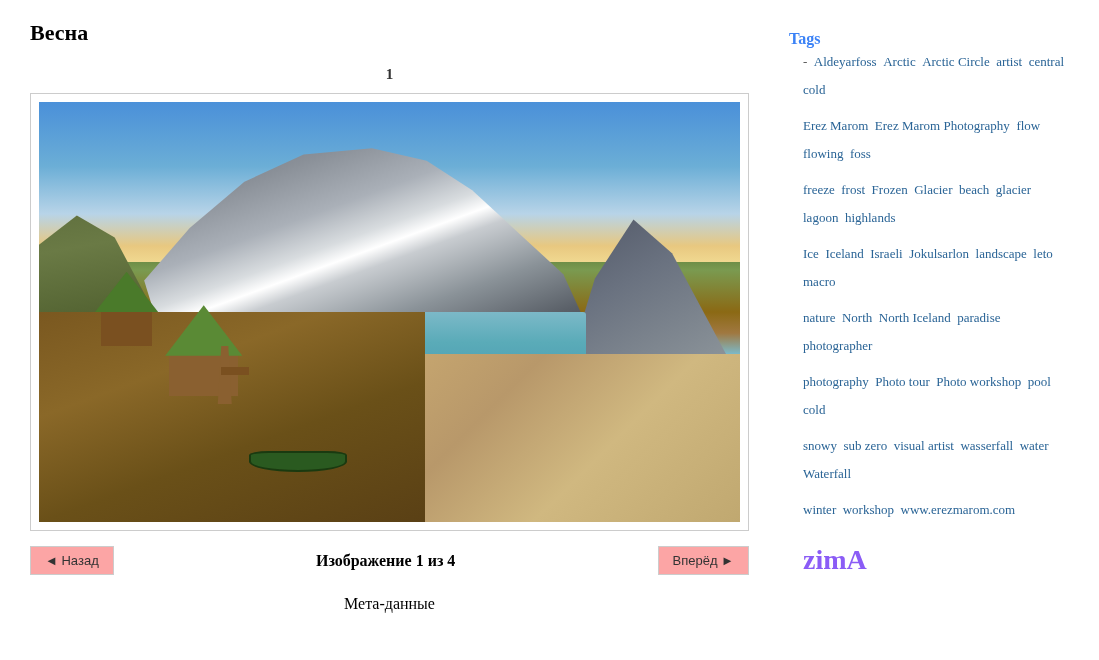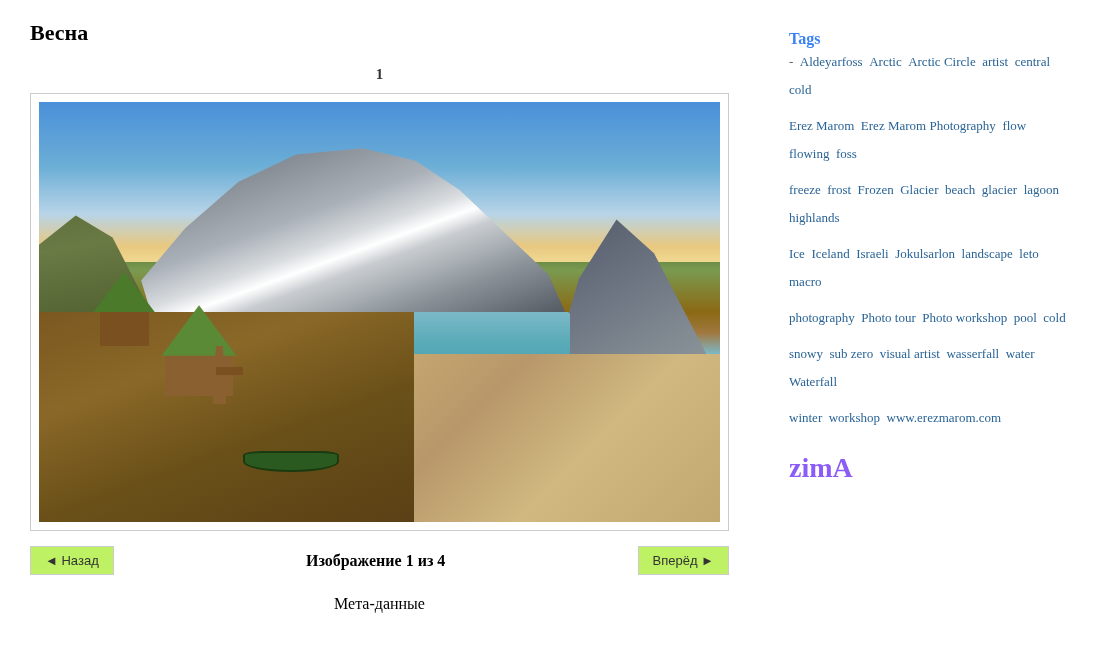--- a/index.html
+++ b/index.html
@@ -7,21 +7,21 @@
       font-family: Georgia, 'Times New Roman', serif;
       background: #fff;
       color: #333;
       font-size: 14px;
     }
     .page-wrapper {
       max-width: 1099px;
       margin: 0 auto;
       padding: 20px 30px;
       display: flex;
-      gap: 60px;
+      gap: 40px;
     }
     .main-content {
       flex: 1;
       min-width: 0;
     }
     .page-title {
       font-size: 22px;
       font-weight: bold;
       margin-bottom: 20px;
       color: #000;
@@ -62,21 +62,21 @@
       overflow: hidden;
     }
     .nav-row {
       display: flex;
       align-items: center;
       justify-content: space-between;
       margin-bottom: 20px;
     }
     .nav-btn {
       border: 1px solid #ccc;
-      background: #bef264;
+      background: #fca5a5;
       padding: 6px 14px;
       cursor: pointer;
       font-size: 13px;
       color: #333;
       text-decoration: none;
       display: inline-block;
     }
     .nav-info {
       font-size: 16px;
       color: #555;
@@ -100,20 +100,21 @@
       padding-top: 10px;
     }
     .tags-title {
       font-size: 16px;
       font-weight: bold;
       margin-bottom: 0;
       color: #3b82f6;
     }
     .tags-section {
       line-height: 2;
+      margin-left: 14px;
     }
     .tag {
       color: #2a6496;
       font-size: 13px;
       cursor: pointer;
       text-decoration: none;
       margin-right: 3px;
     }
     .tag-dash {
       color: #555;
@@ -225,20 +226,27 @@
       <div class="tags-line">
         <a class="tag">Ice</a>
         <a class="tag">Iceland</a>
         <a class="tag">Israeli</a>
         <a class="tag">Jokulsarlon</a>
         <a class="tag">landscape</a>
         <a class="tag">leto</a>
         <a class="tag">macro</a>
       </div>
 
+      <div class="tags-line">
+        <a class="tag">nature</a>
+        <a class="tag">North</a>
+        <a class="tag">North Iceland</a>
+        <a class="tag">paradise</a>
+        <a class="tag">photographer</a>
+      </div>
 
       <div class="tags-line">
         <a class="tag">photography</a>
         <a class="tag">Photo tour</a>
         <a class="tag">Photo workshop</a>
         <a class="tag">pool</a>
         <a class="tag">cold</a>
       </div>
 
       <div class="tags-line">

